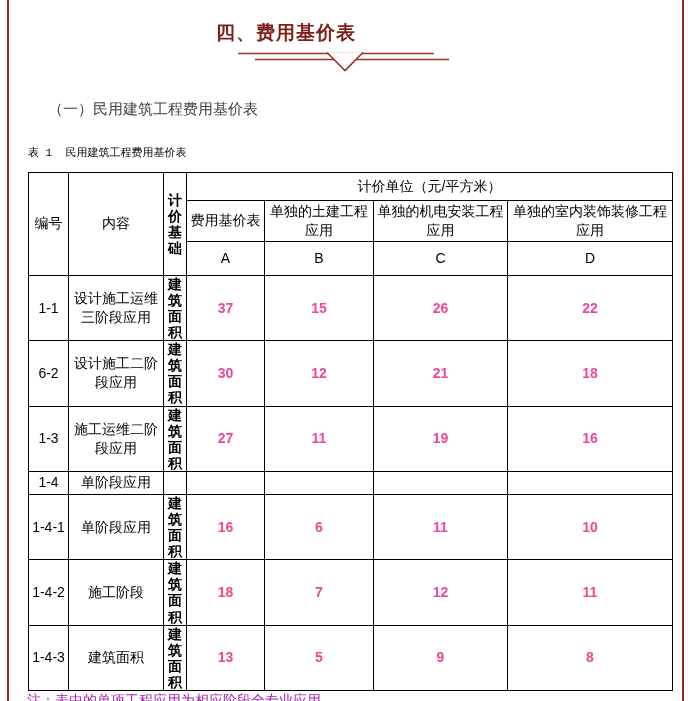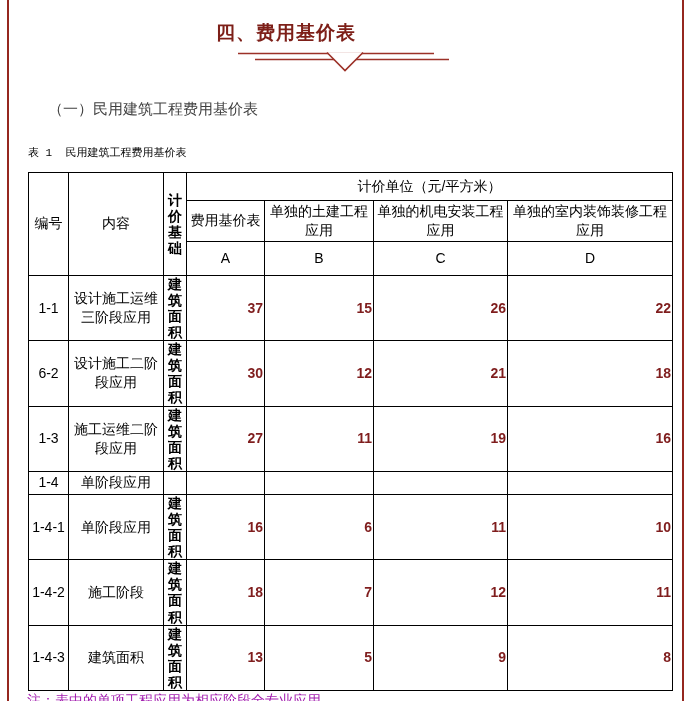--- a/index.html
+++ b/index.html
@@ -29,21 +29,21 @@
   table.fee-table {
     position:absolute; top:172px; left:28px; width:644px;
     border-collapse:collapse; table-layout:fixed;
     font-size:14px; color:#000;
   }
   .fee-table td {
     border:1px solid #000; text-align:center; vertical-align:middle;
     padding:1px; line-height:1.35; overflow:hidden; word-break:break-all;
   }
   .fee-table td.vcell { padding:0; line-height:1.15;font-weight:bold; }
-  .fee-table td.val   { color:#7f1d1d; font-weight:bold;text-align:right; }
+  .fee-table td.val   { color:#ec4899; font-weight:bold; }
 
   .rh28{height:28px} .rh38{height:38px} .rh34{height:34px}
   .rh64{height:64px} .rh61{height:61px} .rh23{height:23px}
   .rh63{height:63px} .rh59{height:59px}
 
   .doc-note {
     position:absolute; top:692px; left:27px; font-size:14px; color:#a21caf;
   }
 </style>
 </head>

